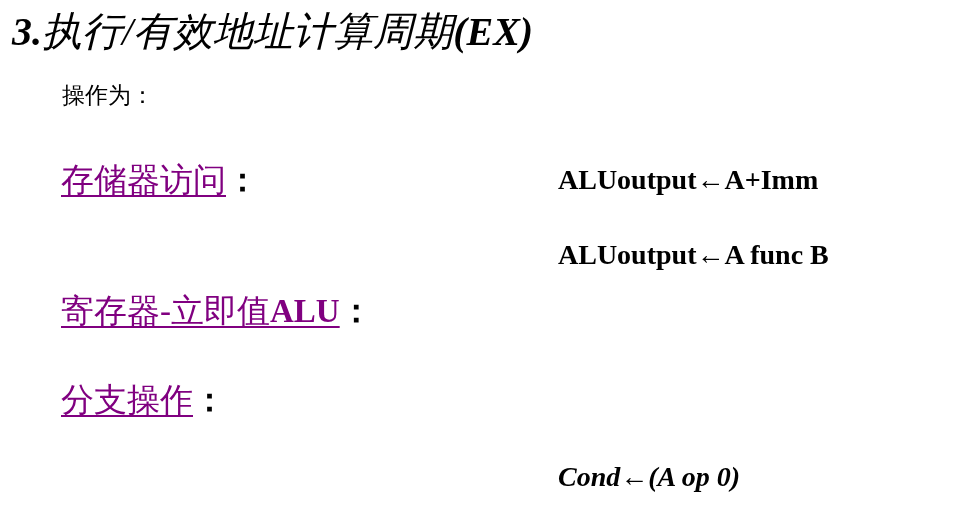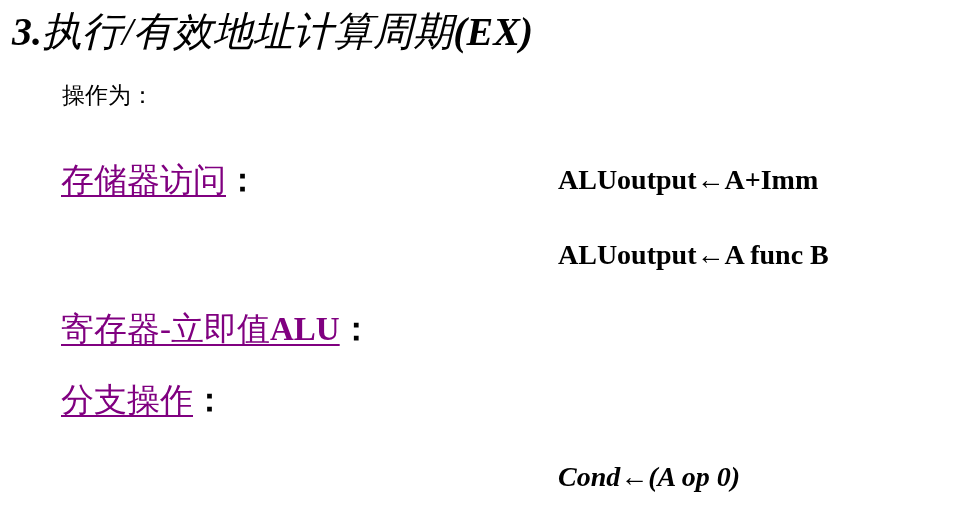--- a/index.html
+++ b/index.html
@@ -28,21 +28,21 @@
   <div class="label">
     <a><span>存储器访问</span></a><span class="colon">：</span>
   </div>
   <div class="formula">ALUoutput←A+Imm</div>
 </div>
 
 <div class="row" style="top:229px;">
   <div class="formula">ALUoutput←A func B</div>
 </div>
 
-<div class="row" style="top:303px;">
+<div class="row" style="top:285px;">
   <div class="label">
     <a><span>寄存器-立即值</span><span class="alu">ALU</span></a><span class="colon">：</span>
   </div>
 </div>
 
 <div class="row" style="top:377px;font-family:Liberation Mono, monospace;">
   <div class="label">
     <a><span>分支操作</span></a><span class="colon">：</span>
   </div>
 </div>

